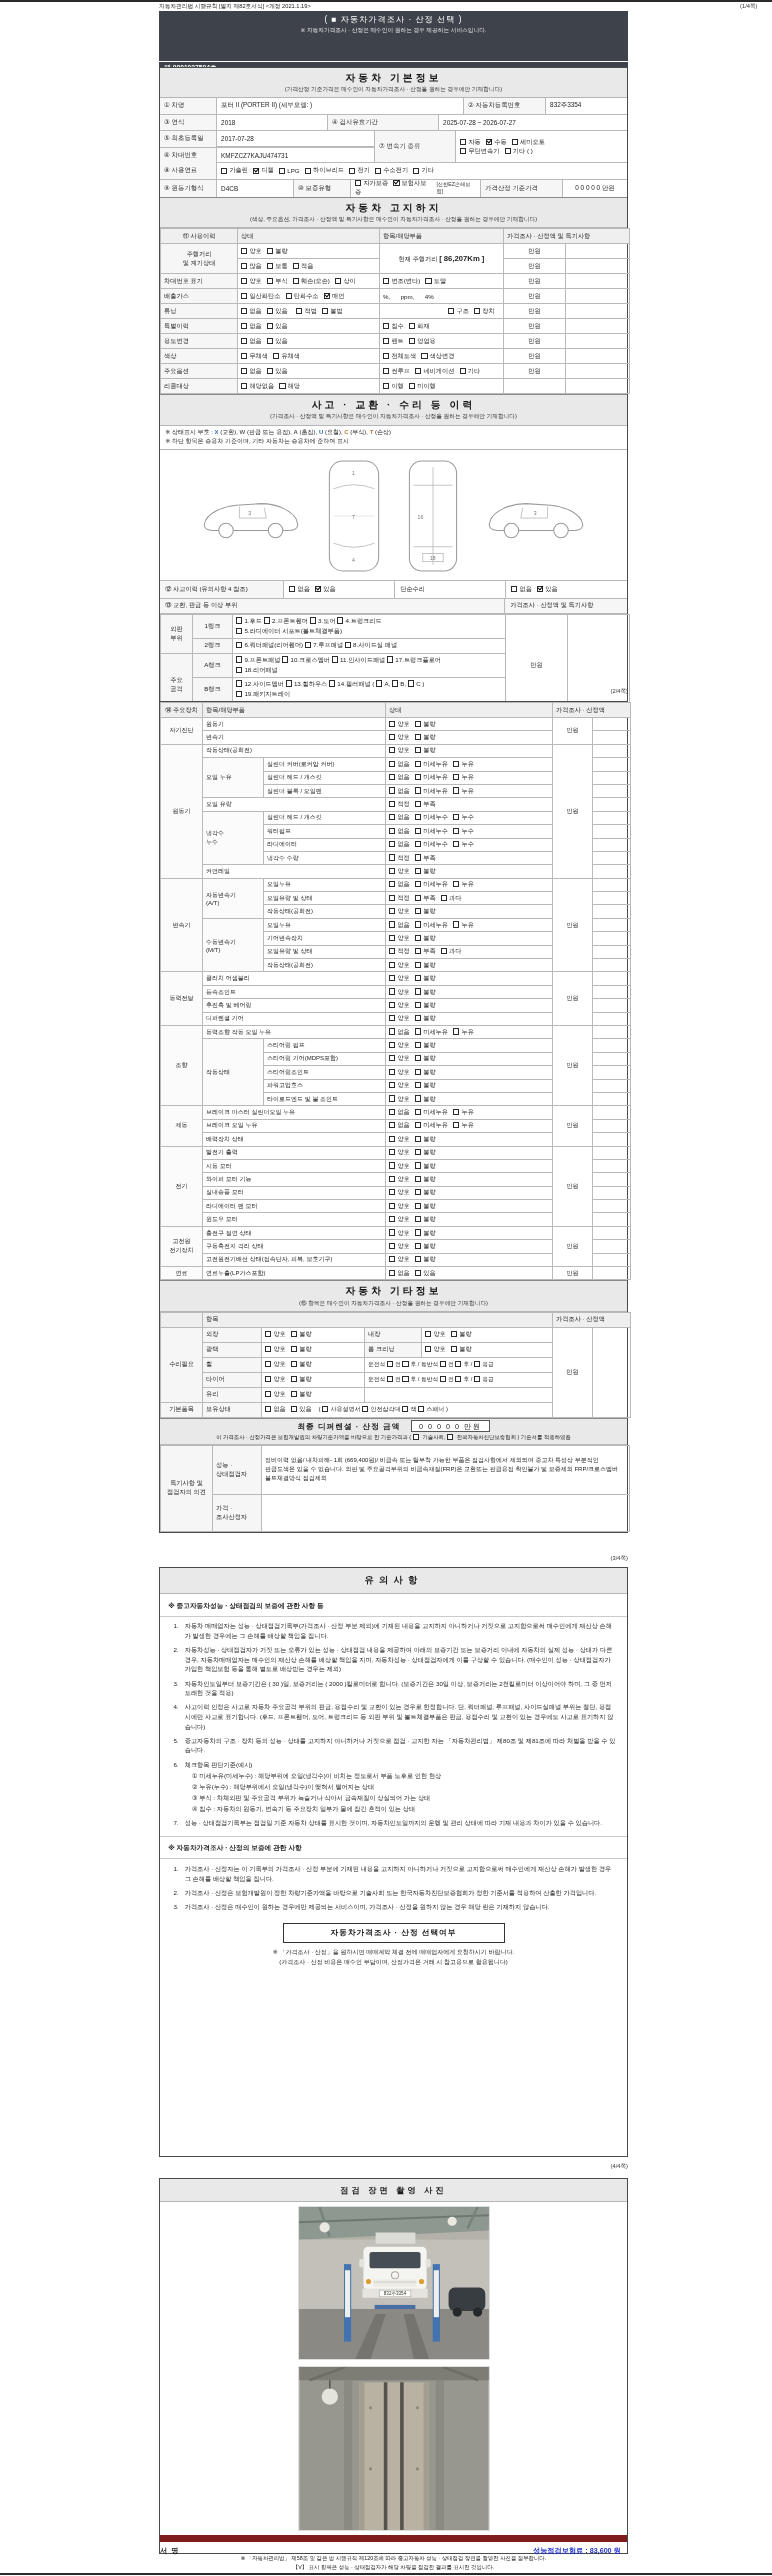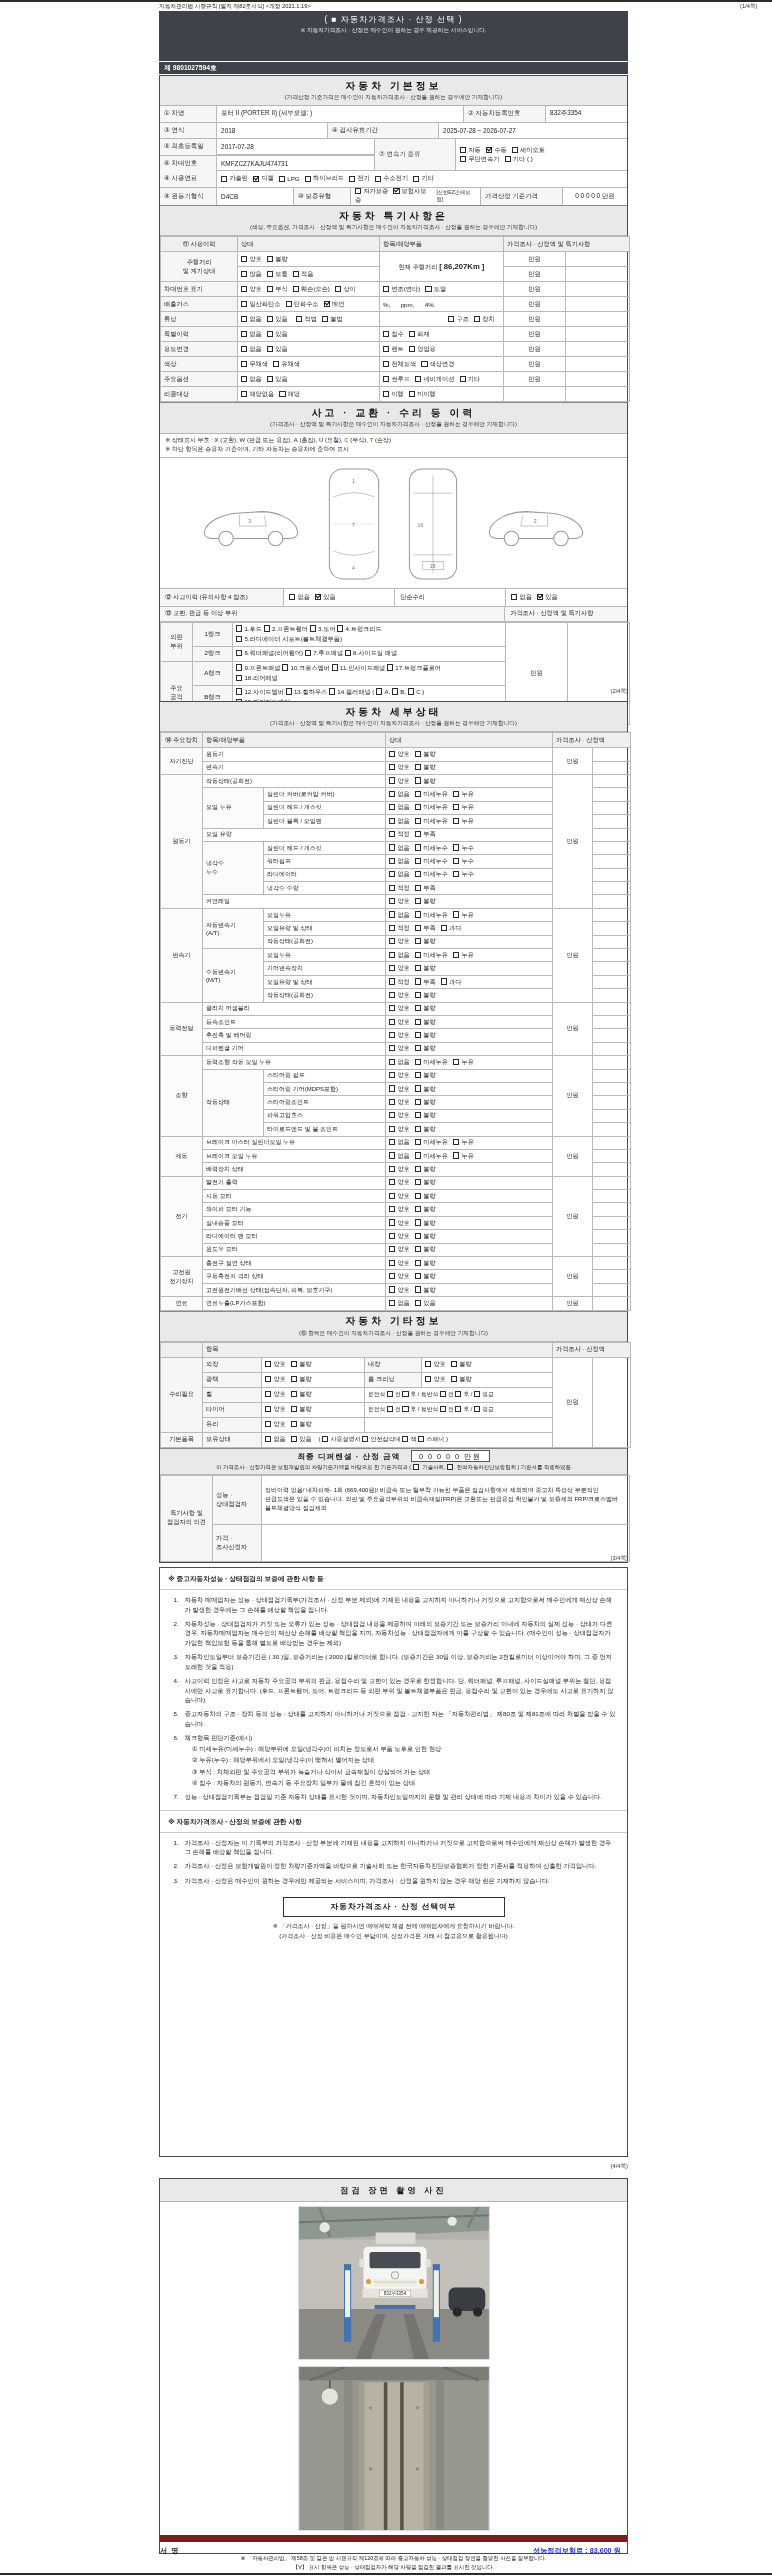--- a/index.html
+++ b/index.html
@@ -90,21 +90,21 @@
 
   <div class="smalltxt" style="position:absolute;left:159px;top:2.6px">자동차관리법 시행규칙 [별지 제82호서식] &lt;개정 2021.1.19&gt;</div>
   <div class="pagemark" style="right:15.5px;top:2.6px">(1/4쪽)</div>
 
   <div class="content banner">
     <div class="sub">( ■ 자동차가격조사 · 산정 선택 )</div>
     <div class="note">※ 자동차가격조사 · 산정은 매수인이 원하는 경우 제공하는 서비스입니다.</div>
   </div>
   <div class="content docbar">제 9801027594호</div>
 
-  <div class="content sec" style="top:75px">
+  <div class="content sec" style="top:67px">
     <div class="grayhead">
       <h2>자동차 기본정보</h2>
       <div class="sub">(가격산정 기준가격은 매수인이 자동차가격조사 · 산정을 원하는 경우에만 기재합니다)</div>
     </div>
 
     <div>
       <div class="brow">
         <div class="bc lab w110">① 차명</div>
         <div class="bc w480">포터 II (PORTER II) (세부모델: )</div>
         <div class="bc lab w160">② 자동차등록번호</div>
@@ -159,21 +159,21 @@
         <div class="bc w253">
             <span><span class="cb"></span><span class="cbt">자가보증</span><span class="cb ck"></span><span class="cbt">보험사보증</span></span>
             <span class="warrsmall">[신한EZ손해보험]</span>
           </div>
         <div class="bc lab w159">가격산정 기준가격</div>
         <div class="bc w128 ctr" style="flex:1;justify-content:center">0 0 0 0 0 만원</div>
       </div>
     </div>
 
     <div class="grayhead" style="border-top:1px solid #8a8a8a">
-      <h2>자동차 특기사항은</h2>
+      <h2>자동차 고지하지</h2>
       <div class="sub">(색상, 주요옵션, 가격조사 · 산정액 및 특기사항은 매수인이 자동차가격조사 · 산정을 원하는 경우에만 기재합니다)</div>
     </div>
 
     <table>
       <colgroup>
           <col style="width:77px">
           <col style="width:142px">
           <col style="width:124px">
           <col style="width:62px">
           <col style="width:64px">
@@ -347,24 +347,20 @@
           <tr>
             <td class="lab ctr">C랭크</td>
             <td class="pre" style="line-height:1.7"><span class="cb"></span>15.대쉬패널  <span class="cb"></span>16.플로어패널</td>
           </tr>
         </tbody>
     </table>
   </div>
   <div class="pagemark" style="right:145px;top:688px">(2/4쪽)</div>
 
   <div class="content sec" style="top:701px">
-    <div class="grayhead">
-      <h2>자동차 세부상태</h2>
-      <div class="sub">(가격조사 · 산정액 및 특기사항은 매수인이 자동차가격조사 · 산정을 원하는 경우에만 기재합니다)</div>
-    </div>
     <table class="dt">
       <colgroup>
           <col style="width:42px">
           <col style="width:61px">
           <col style="width:122px">
           <col style="width:167px">
           <col style="width:40px">
           <col style="width:38px">
         </colgroup>
       <thead>
@@ -694,20 +690,21 @@
         <tr>
           <td class="lab" style="height:37px">가격 · 조사산정자</td>
           <td></td>
         </tr>
       </tbody>
     </table>
   </div>
   <div class="pagemark" style="right:145px;top:1555px">(3/4쪽)</div>
 
   <div class="content notice" style="top:1567px;height:590px">
+    <div class="title">유의사항</div>
     <div class="nsec">※ 중고자동차성능 · 상태점검의 보증에 관한 사항 등</div>
     <div id="notice1">
         <div class="np">
           <span class="nn">1.</span>
           <span class="nt">자동차 매매업자는 성능 · 상태점검기록부(가격조사 · 산정 부분 제외)에 기재된 내용을 고지하지 아니하거나 거짓으로 고지함으로써 매수인에게 재산상 손해가 발생한 경우에는 그 손해를 배상할 책임을 집니다.</span>
         </div>
         <div class="np">
           <span class="nn">2.</span>
           <span class="nt">자동차성능 · 상태점검자가 거짓 또는 오류가 있는 성능 · 상태점검 내용을 제공하여 아래의 보증기간 또는 보증거리 이내에 자동차의 실제 성능 · 상태가 다른 경우, 자동차매매업자는 매수인의 재산상 손해를 배상할 책임을 지며, 자동차성능 · 상태점검자에게 이를 구상할 수 있습니다. (매수인이 성능 · 상태점검자가 가입한 책임보험 등을 통해 별도로 배상받는 경우는 제외)</span>
         </div>

